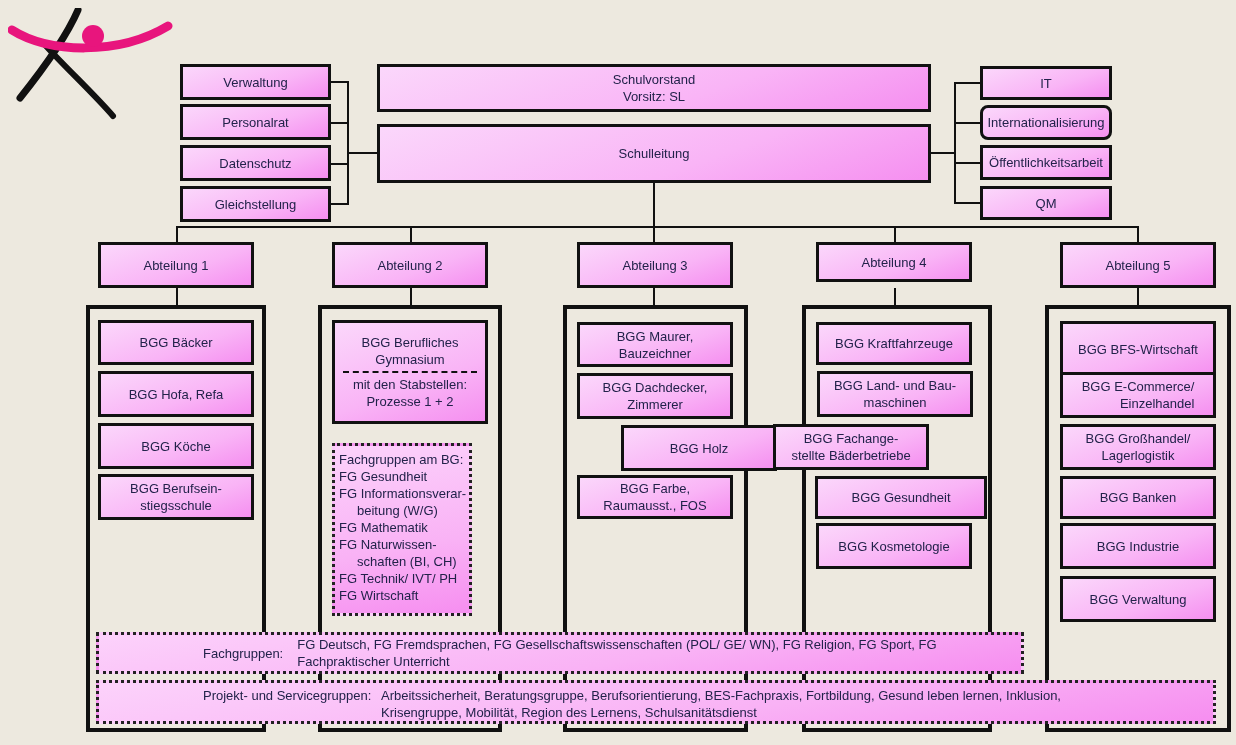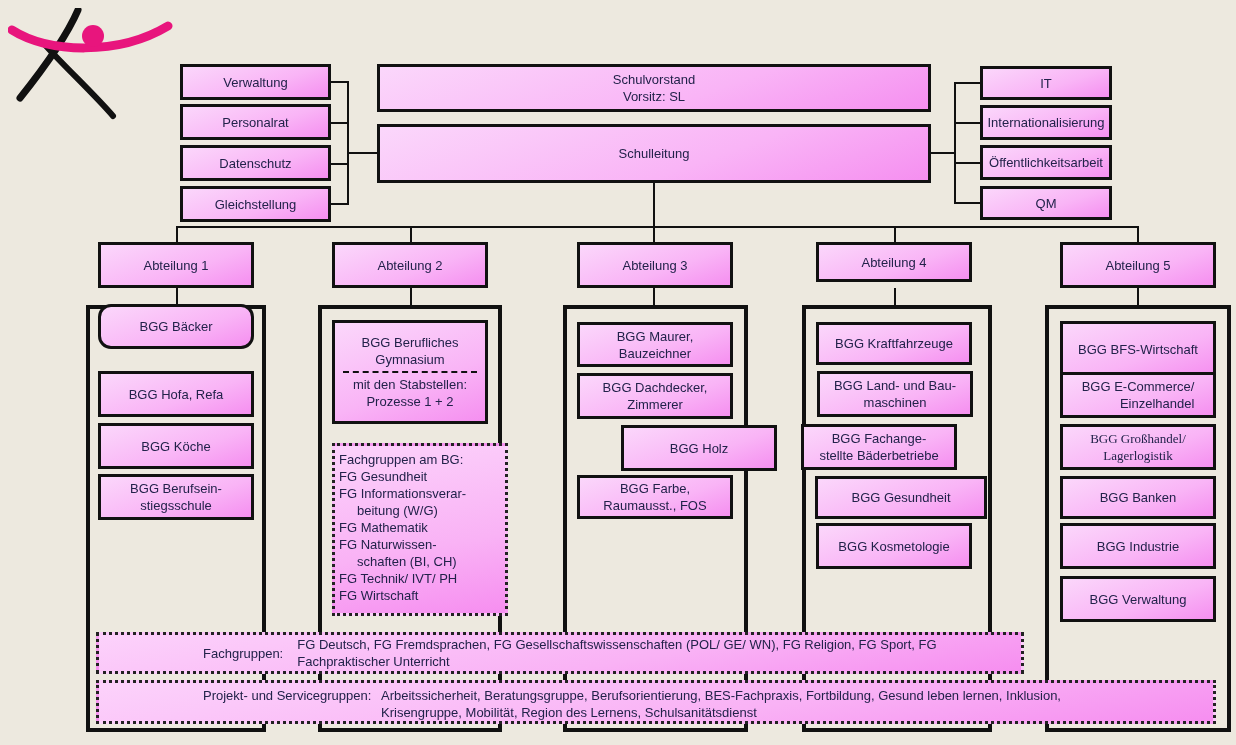--- a/index.html
+++ b/index.html
@@ -73,21 +73,21 @@
 <div class="ln" style="left:931px;top:152px;width:25px;height:2px;"></div>
 <div class="ln" style="left:954px;top:82px;width:2px;height:122px;"></div>
 <div class="ln" style="left:954px;top:82px;width:26px;height:2px;"></div>
 <div class="ln" style="left:954px;top:122px;width:26px;height:2px;"></div>
 <div class="ln" style="left:954px;top:162px;width:26px;height:2px;"></div>
 <div class="ln" style="left:954px;top:202px;width:26px;height:2px;"></div>
 
 <div class="box" style="left:980px;top:66px;width:132px;height:34px;">
     <span>IT</span>
   </div>
-<div class="box" style="left:980px;top:105px;width:132px;height:35px;padding:0;">
+<div class="box" style="left:980px;top:105px;width:132px;height:35px;padding:0;border-radius:8px;">
     <span>Internationalisierung</span>
   </div>
 <div class="box" style="left:980px;top:145px;width:132px;height:35px;padding:4px;">
     <span>Öffentlichkeitsarbeit</span>
   </div>
 <div class="box" style="left:980px;top:186px;width:132px;height:34px;">
     <span>QM</span>
   </div>
 
 <div class="ln" style="left:653px;top:183px;width:2px;height:45px;"></div>
@@ -119,34 +119,34 @@
 <div class="ln" style="left:653px;top:288px;width:2px;height:18px;"></div>
 <div class="ln" style="left:894px;top:288px;width:2px;height:18px;"></div>
 <div class="ln" style="left:1137px;top:288px;width:2px;height:18px;"></div>
 
 <div class="col" style="left:86px;top:305px;width:180px;height:427px;"></div>
 <div class="col" style="left:318px;top:305px;width:184px;height:427px;"></div>
 <div class="col" style="left:563px;top:305px;width:185px;height:427px;"></div>
 <div class="col" style="left:802px;top:305px;width:190px;height:427px;"></div>
 <div class="col" style="left:1045px;top:305px;width:186px;height:427px;"></div>
 
-<div class="box" style="left:98px;top:304px;width:156px;height:45px;white-space:pre-line;border-radius:13px;"><span>BGG Bäcker</span></div>
+<div class="box" style="left:98px;top:320px;width:156px;height:45px;white-space:pre-line;"><span>BGG Bäcker</span></div>
 <div class="box" style="left:98px;top:371px;width:156px;height:46px;white-space:pre-line;"><span>BGG Hofa, Refa</span></div>
 <div class="box" style="left:98px;top:423px;width:156px;height:46px;white-space:pre-line;"><span>BGG Köche</span></div>
 <div class="box" style="left:98px;top:474px;width:156px;height:46px;white-space:pre-line;"><span>BGG Berufsein-
 stiegsschule</span></div>
 
 <div class="box" style="left:332px;top:320px;width:156px;height:104px;flex-direction:column;padding:8px;">
   <div style="flex:1;display:flex;align-items:center;justify-content:center;white-space:pre-line;width:100%;border-bottom:2px dashed #111;"><span>BGG Berufliches
 Gymnasium</span></div>
   <div style="flex:1;display:flex;align-items:center;justify-content:center;white-space:pre-line;width:100%;"><span>mit den Stabstellen:
 Prozesse 1 + 2</span></div>
 </div>
 
-<div class="dotted" style="left:332px;top:443px;width:176px;height:173px;padding:5px 0 10px 4px;" id="fgbg">
+<div class="dotted" style="left:332px;top:443px;width:140px;height:173px;padding:5px 0 10px 4px;" id="fgbg">
     <span class="fgbg-line">Fachgruppen am BG:</span>
     <span class="fgbg-line">FG Gesundheit</span>
     <span class="fgbg-line">FG Informationsverar-</span>
     <span class="fgbg-line indent">beitung (W/G)</span>
     <span class="fgbg-line">FG Mathematik</span>
     <span class="fgbg-line">FG Naturwissen-</span>
     <span class="fgbg-line indent">schaften (BI, CH)</span>
     <span class="fgbg-line">FG Technik/ IVT/ PH</span>
     <span class="fgbg-line">FG Wirtschaft</span>
   </div>
@@ -155,29 +155,29 @@
 Bauzeichner</span></div>
 <div class="box" style="left:577px;top:373px;width:156px;height:46px;white-space:pre-line;"><span>BGG Dachdecker,
 Zimmerer</span></div>
 <div class="box" style="left:577px;top:425px;width:156px;height:46px;white-space:pre-line;margin-left:44px;"><span>BGG Holz</span></div>
 <div class="box" style="left:577px;top:475px;width:156px;height:44px;white-space:pre-line;"><span>BGG Farbe,
 Raumausst., FOS</span></div>
 
 <div class="box" style="left:816px;top:322px;width:156px;height:43px;white-space:pre-line;"><span>BGG Kraftfahrzeuge</span></div>
 <div class="box" style="left:817px;top:371px;width:156px;height:46px;white-space:pre-line;"><span>BGG Land- und Bau-
 maschinen</span></div>
-<div class="box" style="left:801px;top:424px;width:156px;height:46px;white-space:pre-line;text-align:center;"><span>BGG Fachange-
+<div class="box" style="left:773px;top:424px;width:156px;height:46px;white-space:pre-line;text-align:center;"><span>BGG Fachange-
 stellte Bäderbetriebe</span></div>
 <div class="box" style="left:815px;top:476px;width:172px;height:43px;white-space:pre-line;"><span>BGG Gesundheit</span></div>
 <div class="box" style="left:816px;top:523px;width:156px;height:46px;white-space:pre-line;"><span>BGG Kosmetologie</span></div>
 
 <div class="box" style="left:1060px;top:321px;width:156px;height:57px;white-space:pre-line;"><span>BGG BFS-Wirtschaft</span></div>
 <div class="box" style="left:1060px;top:372px;width:156px;height:46px;white-space:pre-line;text-align:right;"><span>BGG E-Commerce/
 Einzelhandel</span></div>
-<div class="box" style="left:1060px;top:424px;width:156px;height:46px;white-space:pre-line;font-family:Liberation Serif, serif;"><span>BGG Großhandel/
+<div class="box" style="left:1060px;top:424px;width:156px;height:46px;white-space:pre-line;"><span>BGG Großhandel/
 Lagerlogistik</span></div>
 <div class="box" style="left:1060px;top:476px;width:156px;height:43px;white-space:pre-line;"><span>BGG Banken</span></div>
 <div class="box" style="left:1060px;top:523px;width:156px;height:46px;white-space:pre-line;"><span>BGG Industrie</span></div>
 <div class="box" style="left:1060px;top:576px;width:156px;height:46px;white-space:pre-line;"><span>BGG Verwaltung</span></div>
 
 <div class="dotted" style="left:96px;top:632px;width:928px;height:42px;display:flex;align-items:center;padding-left:104px;">
   <span style="margin-right:14px;">Fachgruppen:</span>
   <span>FG Deutsch, FG Fremdsprachen, FG Gesellschaftswissenschaften (POL/ GE/ WN), FG Religion, FG Sport, FG Fachpraktischer Unterricht</span>
 </div>
 

